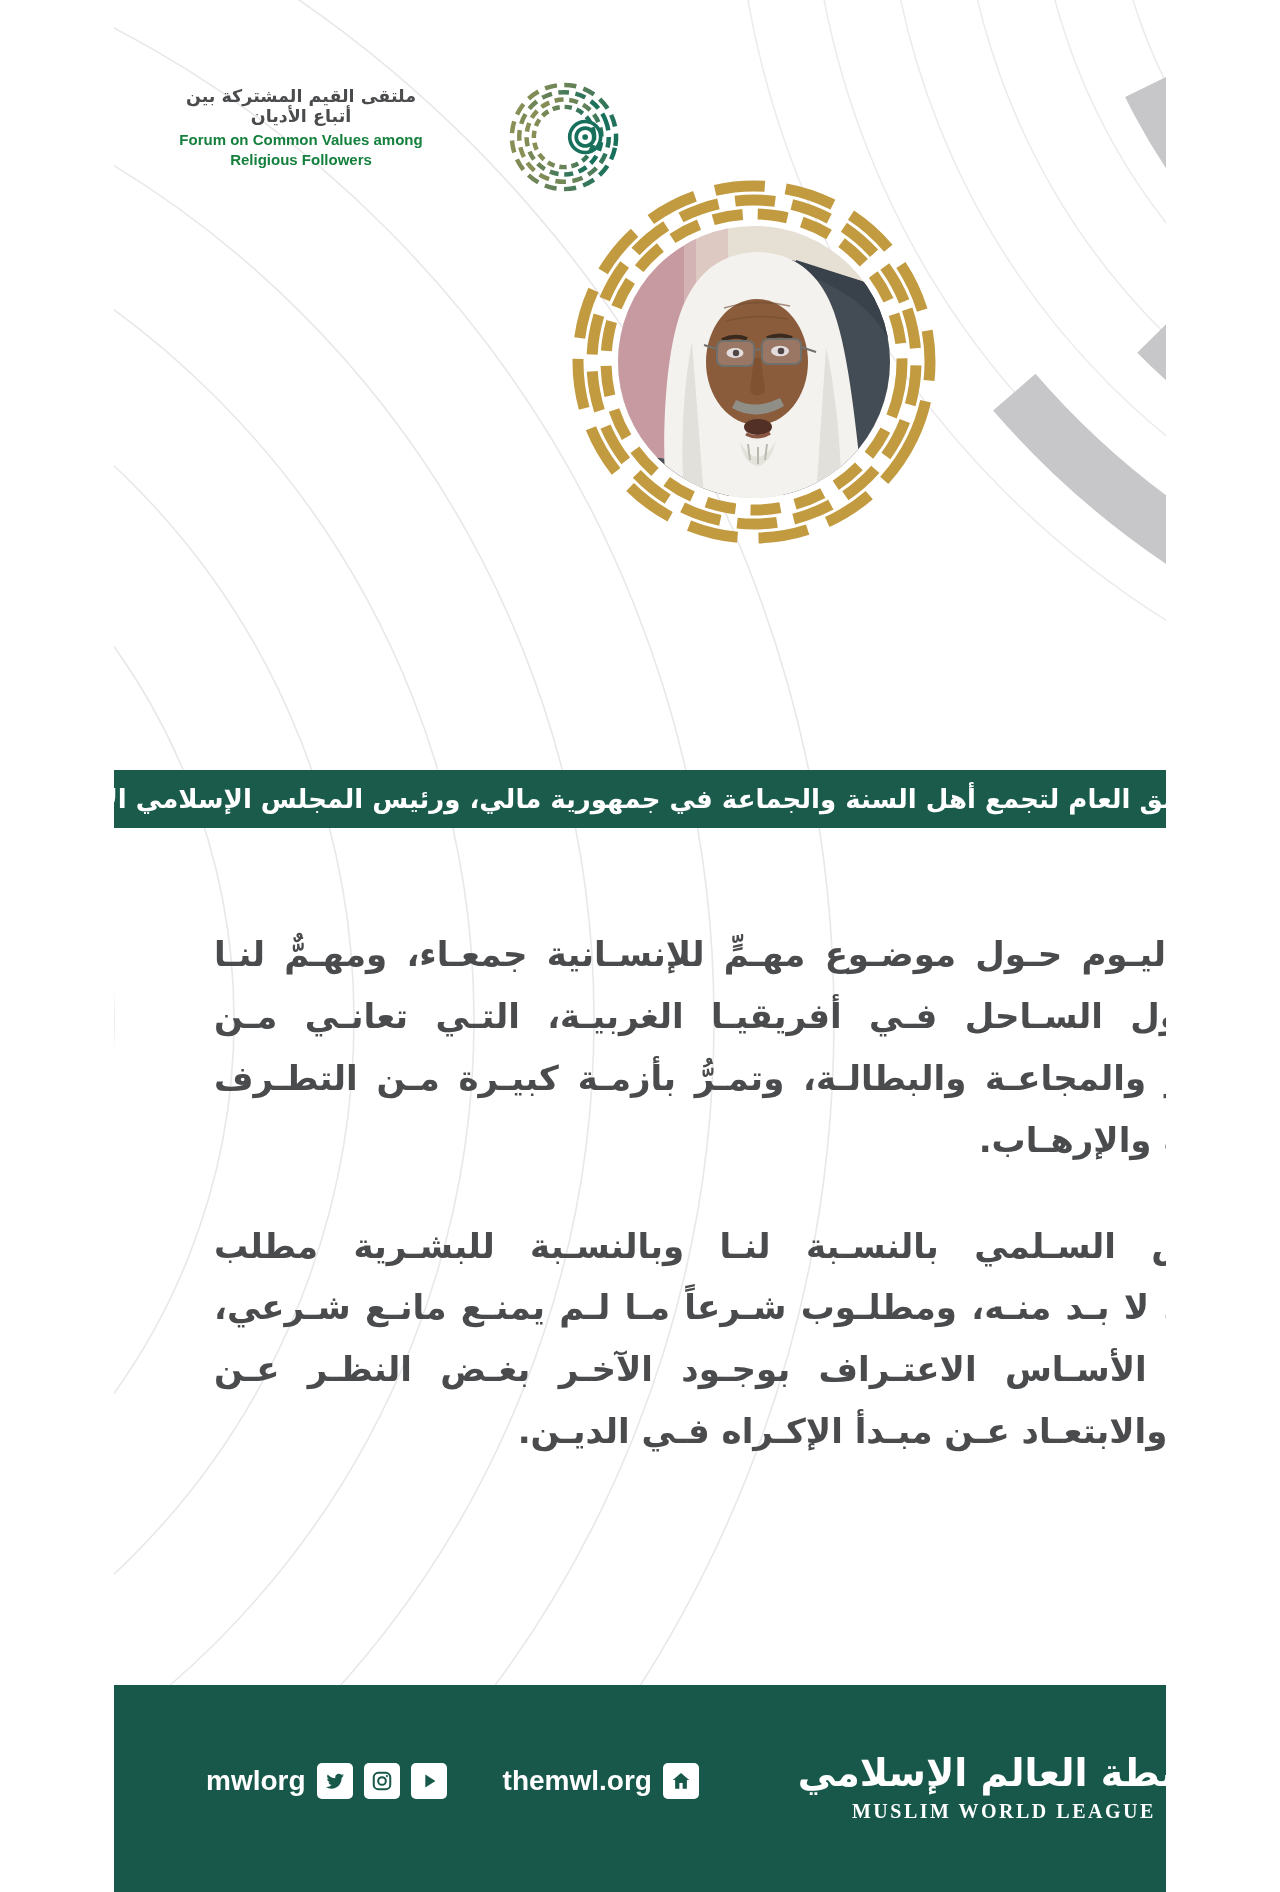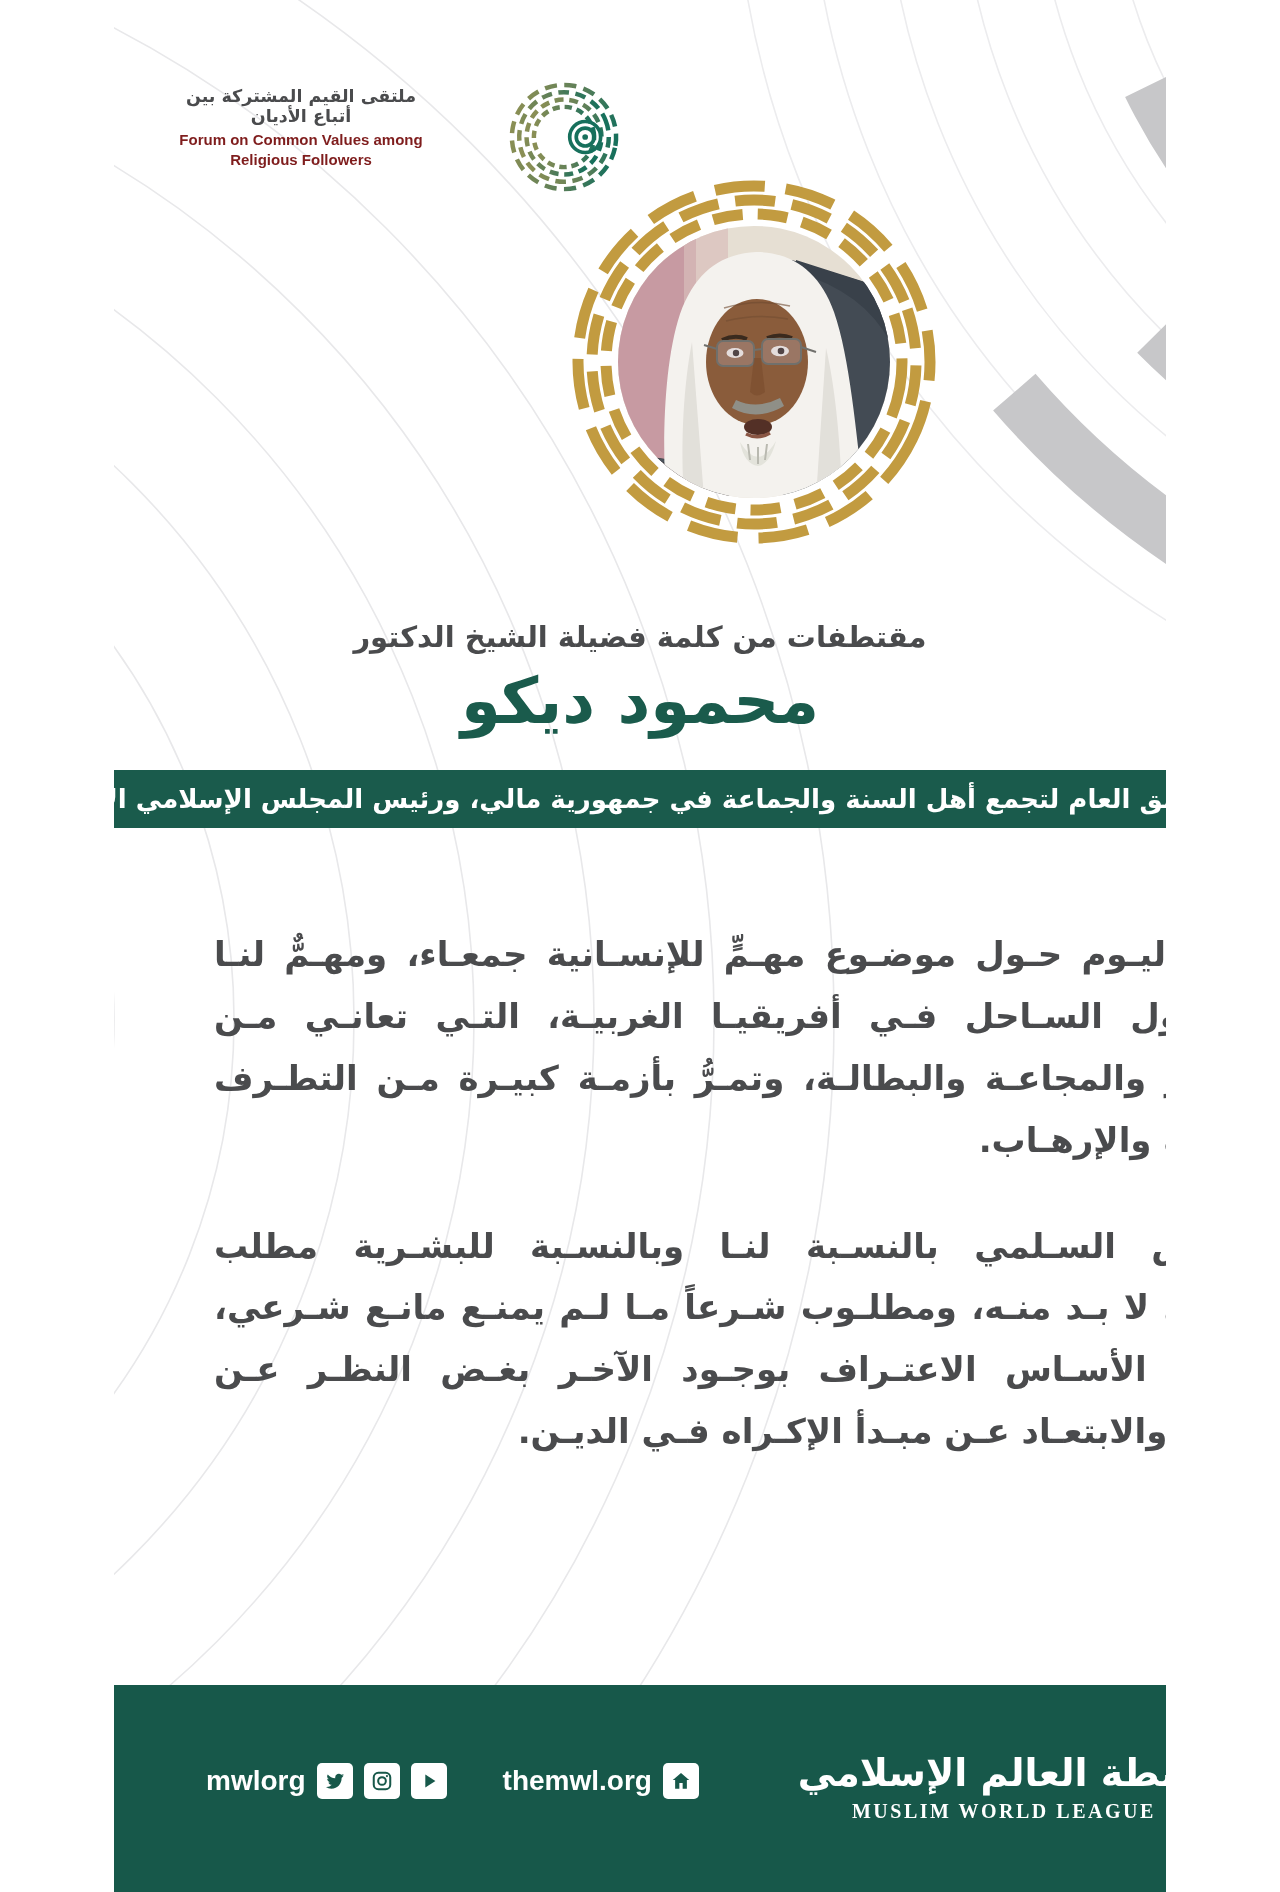--- a/index.html
+++ b/index.html
@@ -3,21 +3,21 @@
 <meta charset="utf-8">
 <style>
   html,body{margin:0;padding:0;background:#ffffff;}
   .page{position:relative;width:1052px;height:1892px;margin:0 auto;background:#ffffff;overflow:hidden;
         font-family:"DejaVu Sans",sans-serif;}
   .bg{position:absolute;left:0;top:0;width:1280px;height:1892px;pointer-events:none;}
 
   
   .brand-block{position:absolute;left:58px;top:86px;width:258px;text-align:center;color:#4A4B4D;}
   .brand-ar{font-size:17.5px;font-weight:bold;direction:rtl;margin-bottom:4px;}
-  .brand-en{font-family:"Liberation Sans",sans-serif;font-size:15px;font-weight:bold;line-height:1.3;color:#7f1d1d;}
+  .brand-en{font-family:"Liberation Sans",sans-serif;font-size:15px;font-weight:bold;line-height:1.3;color:#15803d;}
   .brand-mark{position:absolute;left:393px;top:80px;width:114px;height:114px;}
 
   
   .portrait-wrap{position:absolute;left:420px;top:142px;width:440px;height:440px;}
   .portrait-wrap svg{position:absolute;left:0;top:0;}
 
   
   .caption{position:absolute;top:620px;left:0;width:100%;text-align:center;direction:rtl;
            font-size:29px;font-weight:bold;color:#4A4B4D;}
   .speaker-name{position:absolute;top:664px;left:0;width:100%;text-align:center;direction:rtl;
@@ -176,22 +176,20 @@
         <path d="M220 216 L216 250 Q223 257 231 250 L227 216 Z" fill="#7C4F30" opacity="0.75"></path>
         <path d="M198 266 Q223 280 250 264 L246 256 Q223 268 202 258 Z" fill="#8F8F87"></path>
         <ellipse cx="224" cy="285" rx="14" ry="8" fill="#533026"></ellipse>
         <path d="M212 292 Q224 298 236 291" stroke="#8A5644" stroke-width="3.5" fill="none"></path>
         <path d="M206 300 Q224 330 242 299 Q236 322 224 324 Q210 322 206 300 Z" fill="#E3E3DB"></path>
         <path d="M214 302 L216 318 M224 305 L224 322 M233 302 L231 318" stroke="#B9B9B0" stroke-width="2" fill="none"></path>
       </g>
     </svg>
   </div>
 
-  <div class="caption">مقتطفات من كلمة فضيلة الشيخ الدكتور</div>
-  <div class="speaker-name">محمود ديكو</div>
   <div class="role-pill">المنسق العام لتجمع أهل السنة والجماعة في جمهورية مالي، ورئيس المجلس الإسلامي الأعلى</div>
 
   <div class="quote">
     <p>نجتمعُ اليـوم حـول موضـوع مهـمٍّ للإنسـانية جمعـاء، ومهـمٌّ لنـا فـي دول السـاحل فـي أفريقيـا الغربيـة، التـي تعانـي مـن التصحـر والمجاعـة والبطالـة، وتمـرُّ بأزمـة كبيـرة مـن التطـرف والعنـف والإرهـاب.</p>
     <p>التعايـش السـلمي بالنسـبة لنـا وبالنسـبة للبشـرية مطلب إنسـاني لا بـد منـه، ومطلـوب شـرعاً مـا لـم يمنـع مانـع شـرعي، ومبـدأه الأسـاس الاعتـراف بوجـود الآخـر بغـض النظـر عـن ديانتـه، والابتعـاد عـن مبـدأ الإكـراه فـي الديـن.</p>
   </div>
 
   <div class="footer">
     <div class="f-left">
       <span class="f-handle">mwlorg</span>

